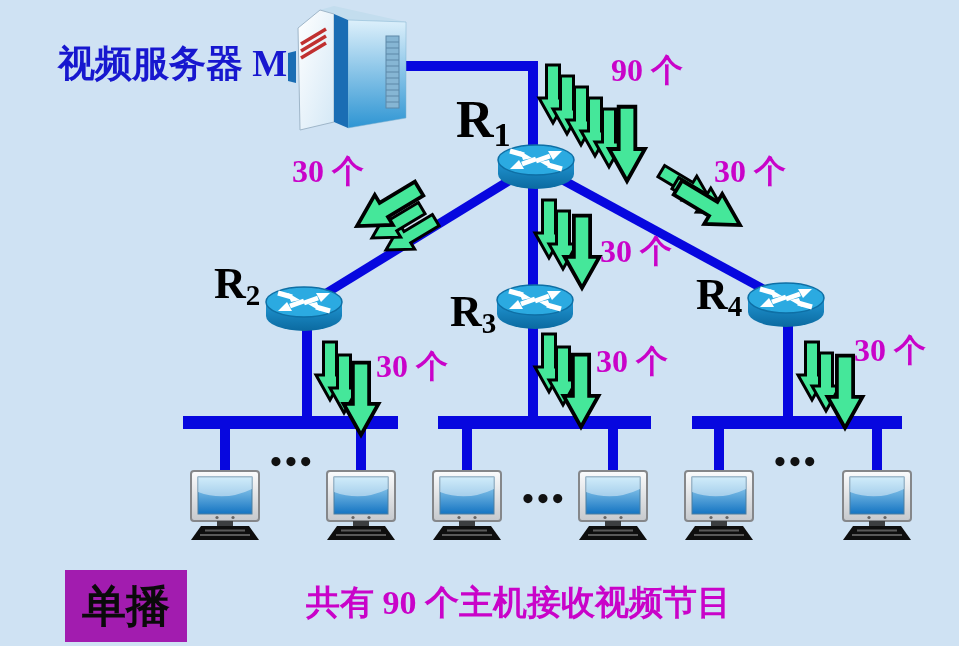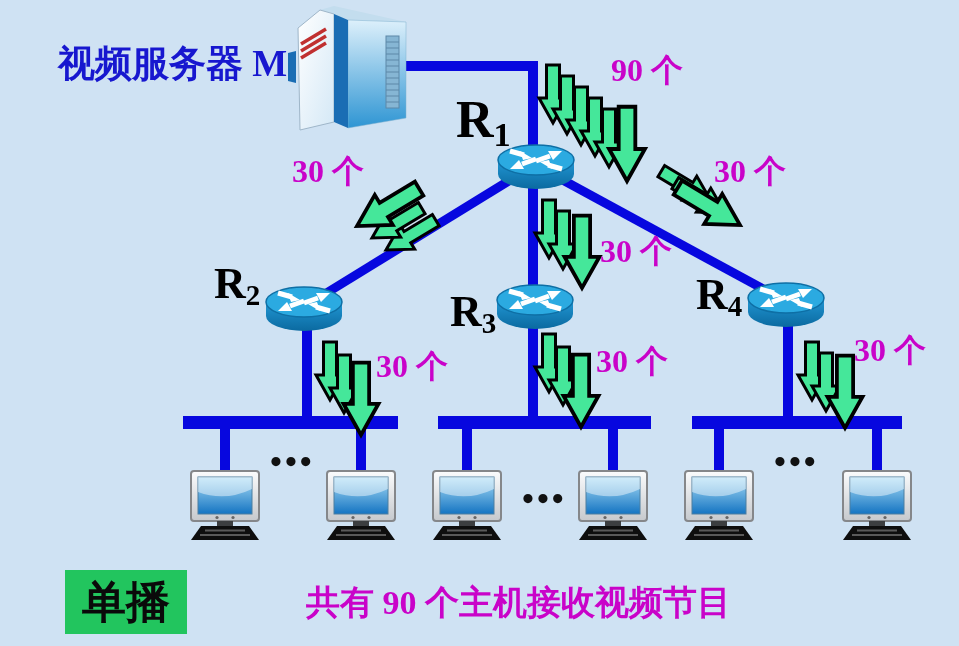--- a/index.html
+++ b/index.html
@@ -18,21 +18,21 @@
   .rlabel sub{font-size:0.66em;vertical-align:-0.25em;}
   .server-label{
     position:absolute;left:58px;top:44px;font-size:37px;font-weight:bold;
     color:var(--label_blue,#1717cf);white-space:nowrap;line-height:1.1;
   }
   .dots{
     position:absolute;font-size:34px;font-weight:bold;color:#111;
     letter-spacing:3px;line-height:1;white-space:nowrap;
   }
   .tagbox{
-    position:absolute;left:65px;top:570px;width:122px;height:64px;background:#22c55e;
+    position:absolute;left:65px;top:570px;width:122px;height:72px;background:#a21caf;
     display:flex;align-items:center;justify-content:center;
     font-size:44px;font-weight:bold;color:#0a0a0a;
   }
   .caption{
     position:absolute;left:306px;top:584px;font-size:34px;font-weight:bold;
     color:var(--magenta,#c903c9);white-space:nowrap;line-height:1.1;
   }
   svg .lnk{fill:var(--link_blue,#0707df);}
   svg .lnkline{stroke:var(--link_blue,#0707df);}
 </style>

